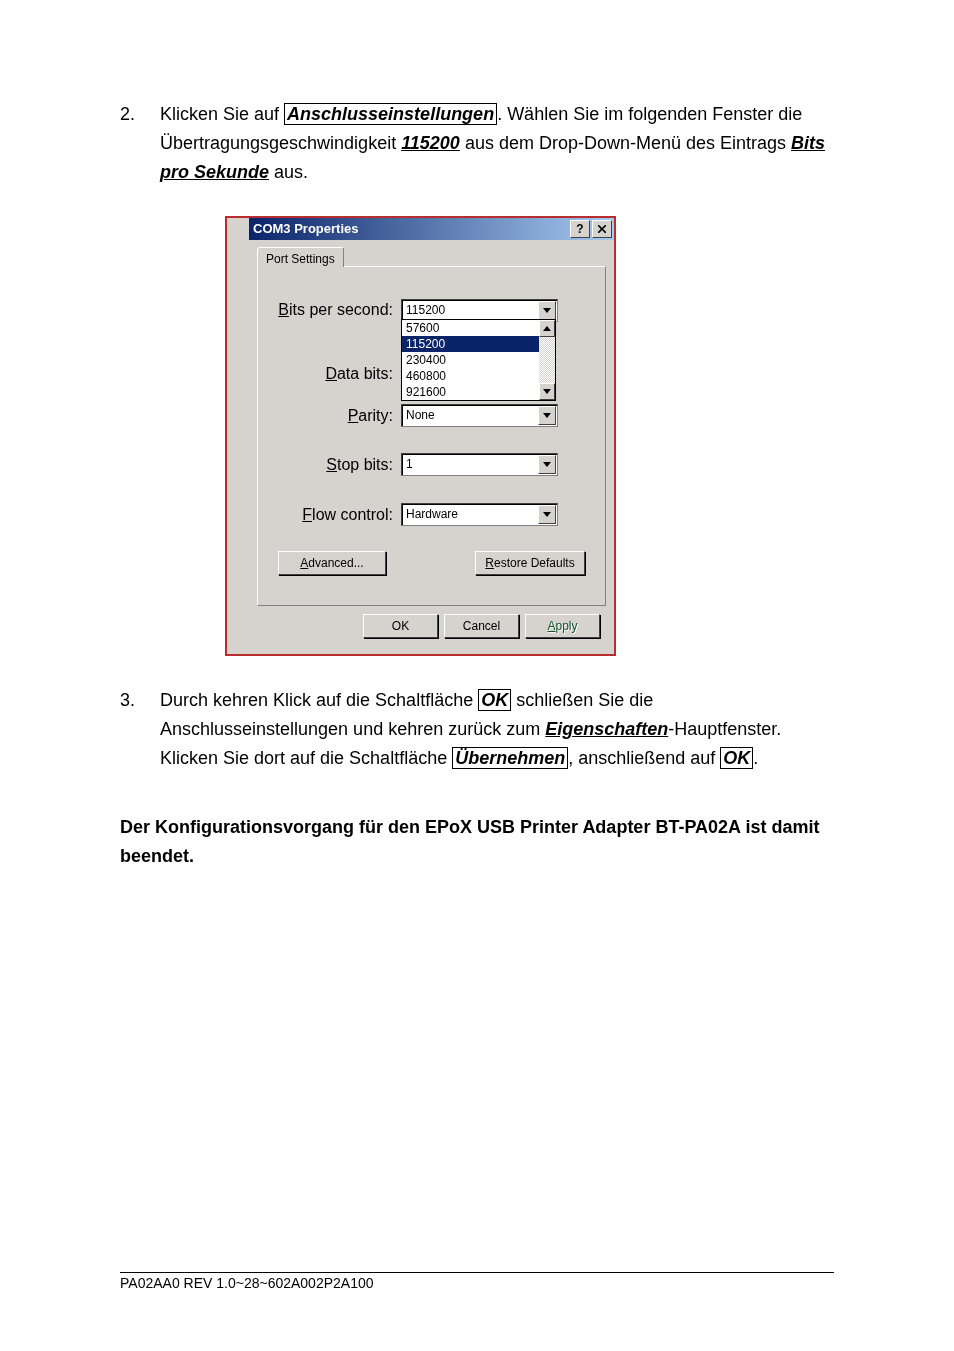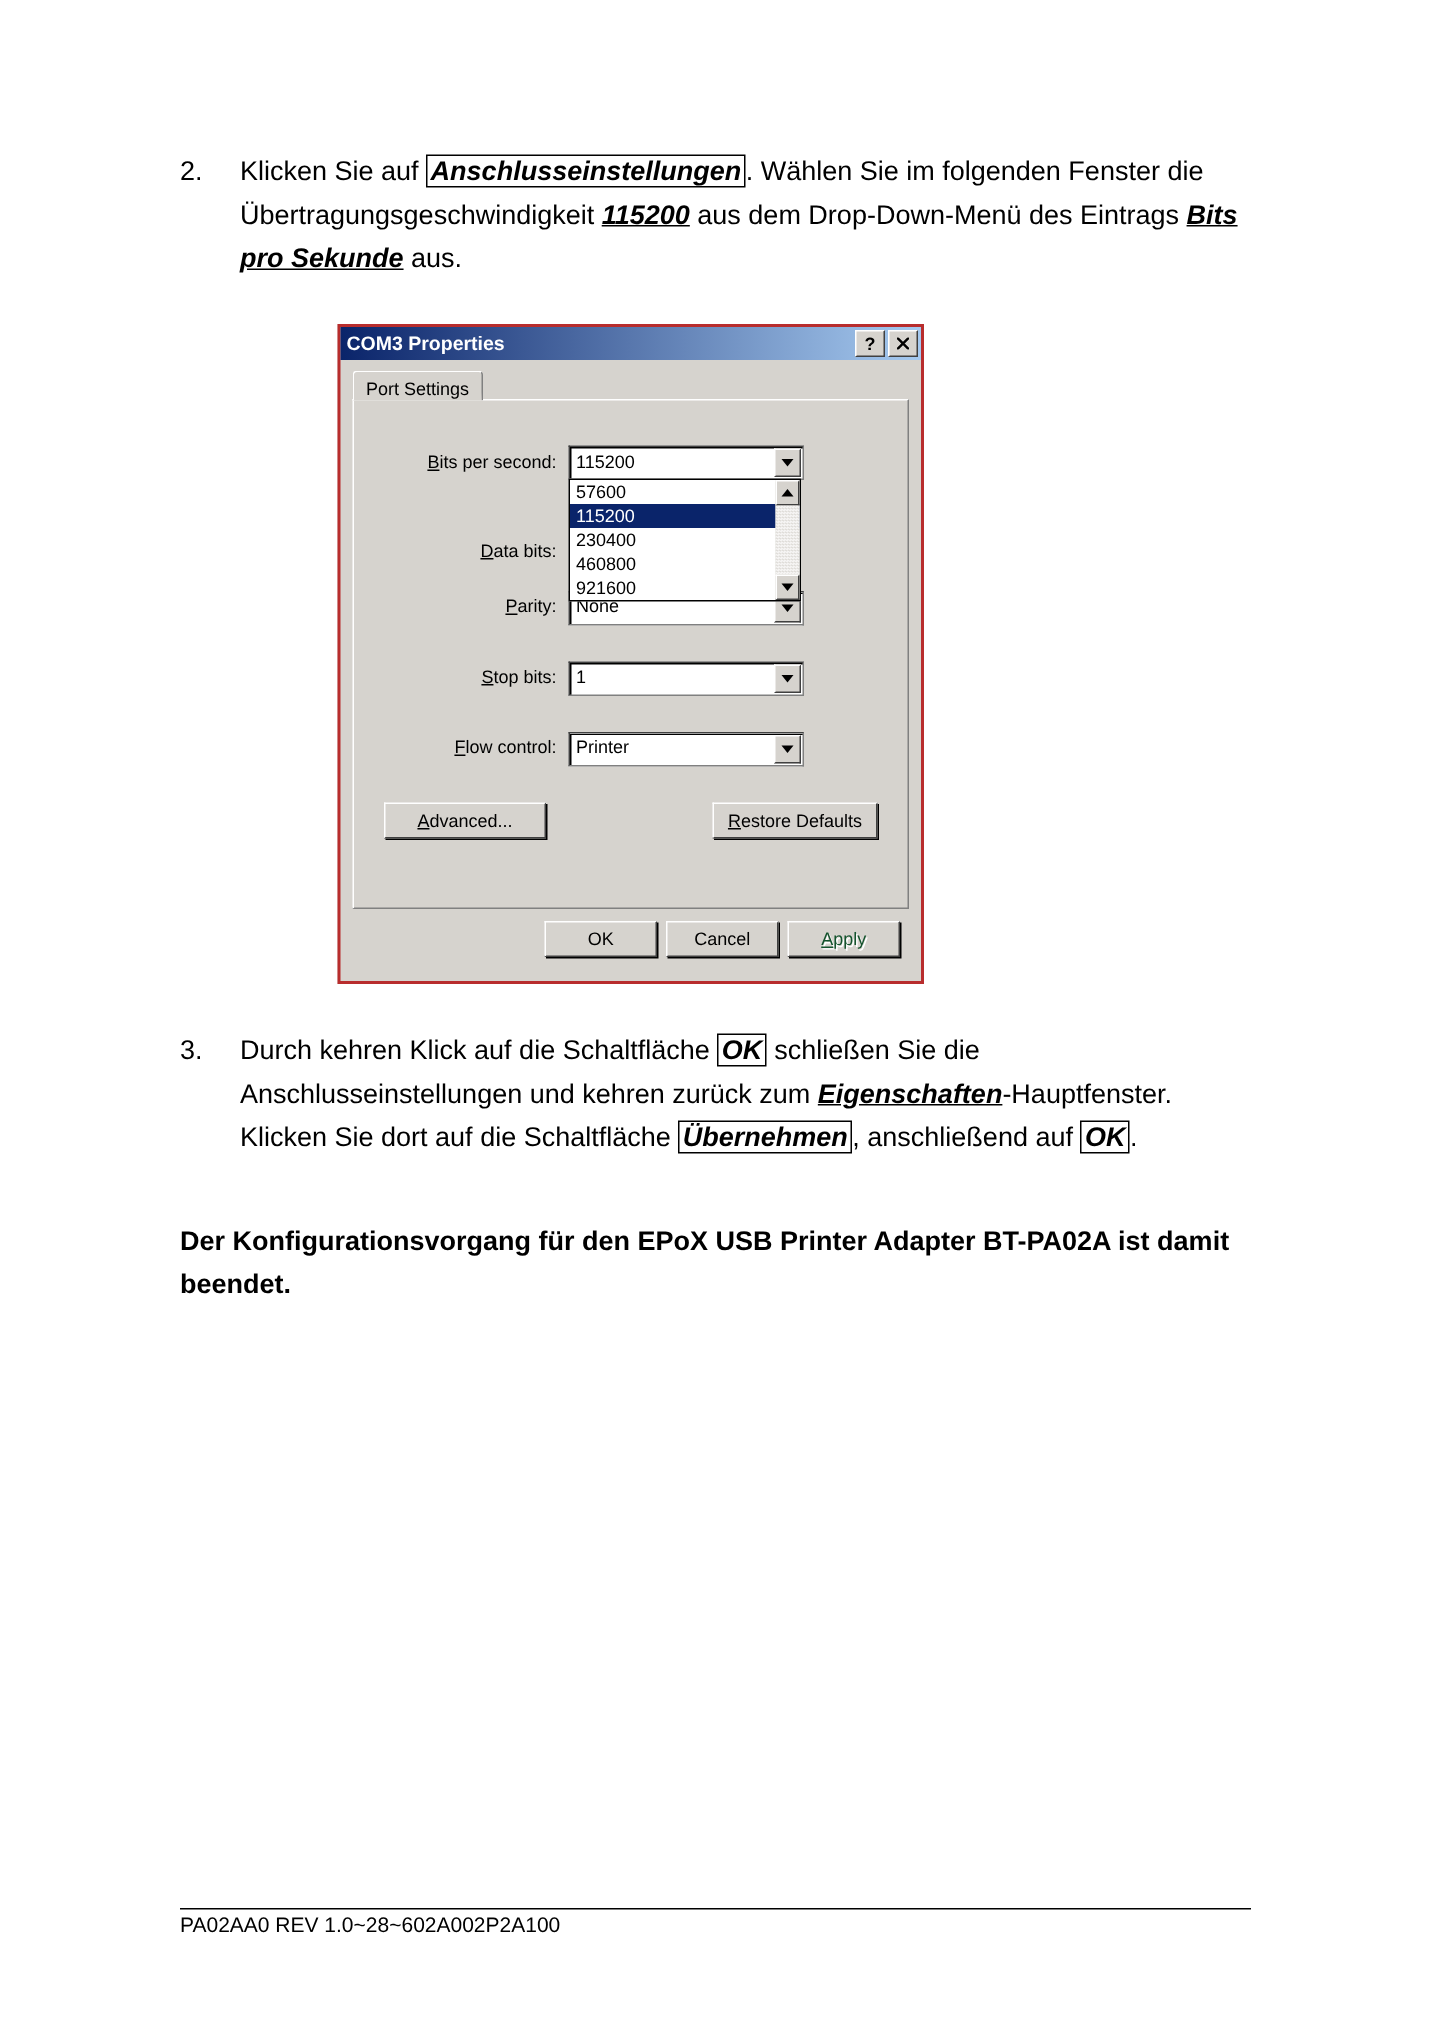--- a/index.html
+++ b/index.html
@@ -60,20 +60,21 @@
   .dlg-wrap {
     margin: 20px 0 30px 105px;
   }
   .dialog {
     width: 391px;
     border: 2px solid #b82d2d;
     font-family: Tahoma, sans-serif;
     font-size: 13px;
     background: #d6d3ce;
     box-sizing: border-box;
+    padding-left: 22px;
   }
   .titlebar {
     background: linear-gradient(to right, #0a246a, #a6caf0);
     color: #fff;
     display: flex;
     align-items: center;
     height: 22px;
     padding: 0 2px 0 4px;
     font-weight: bold;
   }
@@ -128,21 +129,21 @@
   .form-row {
     display: flex;
     align-items: center;
     margin-bottom: 24px;
     position: relative;
   }
   .form-label {
     width: 115px;
     text-align: right;
     padding-right: 8px;
-    font-size: 12px;
+    font-size: 16px;
   }
   .form-label .ul { text-decoration: underline; }
   .combo {
     width: 155px;
     height: 21px;
     background: #fff;
     border: 1px solid #808080;
     border-top-color: #404040;
     border-left-color: #404040;
     display: flex;
@@ -332,21 +333,21 @@
                 <span class="combo-val">1</span>
                 <span class="combo-btn">
                     <span class="tri-down"></span>
                   </span>
               </div>
             </div>
 
             <div class="form-row">
               <div class="form-label"><span class="ul">F</span><span>low control:</span></div>
               <div class="combo">
-                <span class="combo-val">Printer</span>
+                <span class="combo-val">Hardware</span>
                 <span class="combo-btn">
                     <span class="tri-down"></span>
                   </span>
               </div>
             </div>
 
             <div class="panel-btnrow">
               <button class="dlg-btn" style="width:108px"><span class="ul">A</span><span>dvanced...</span></button>
               <button class="dlg-btn" style="width:110px"><span class="ul">R</span><span>estore Defaults</span></button>
             </div>

